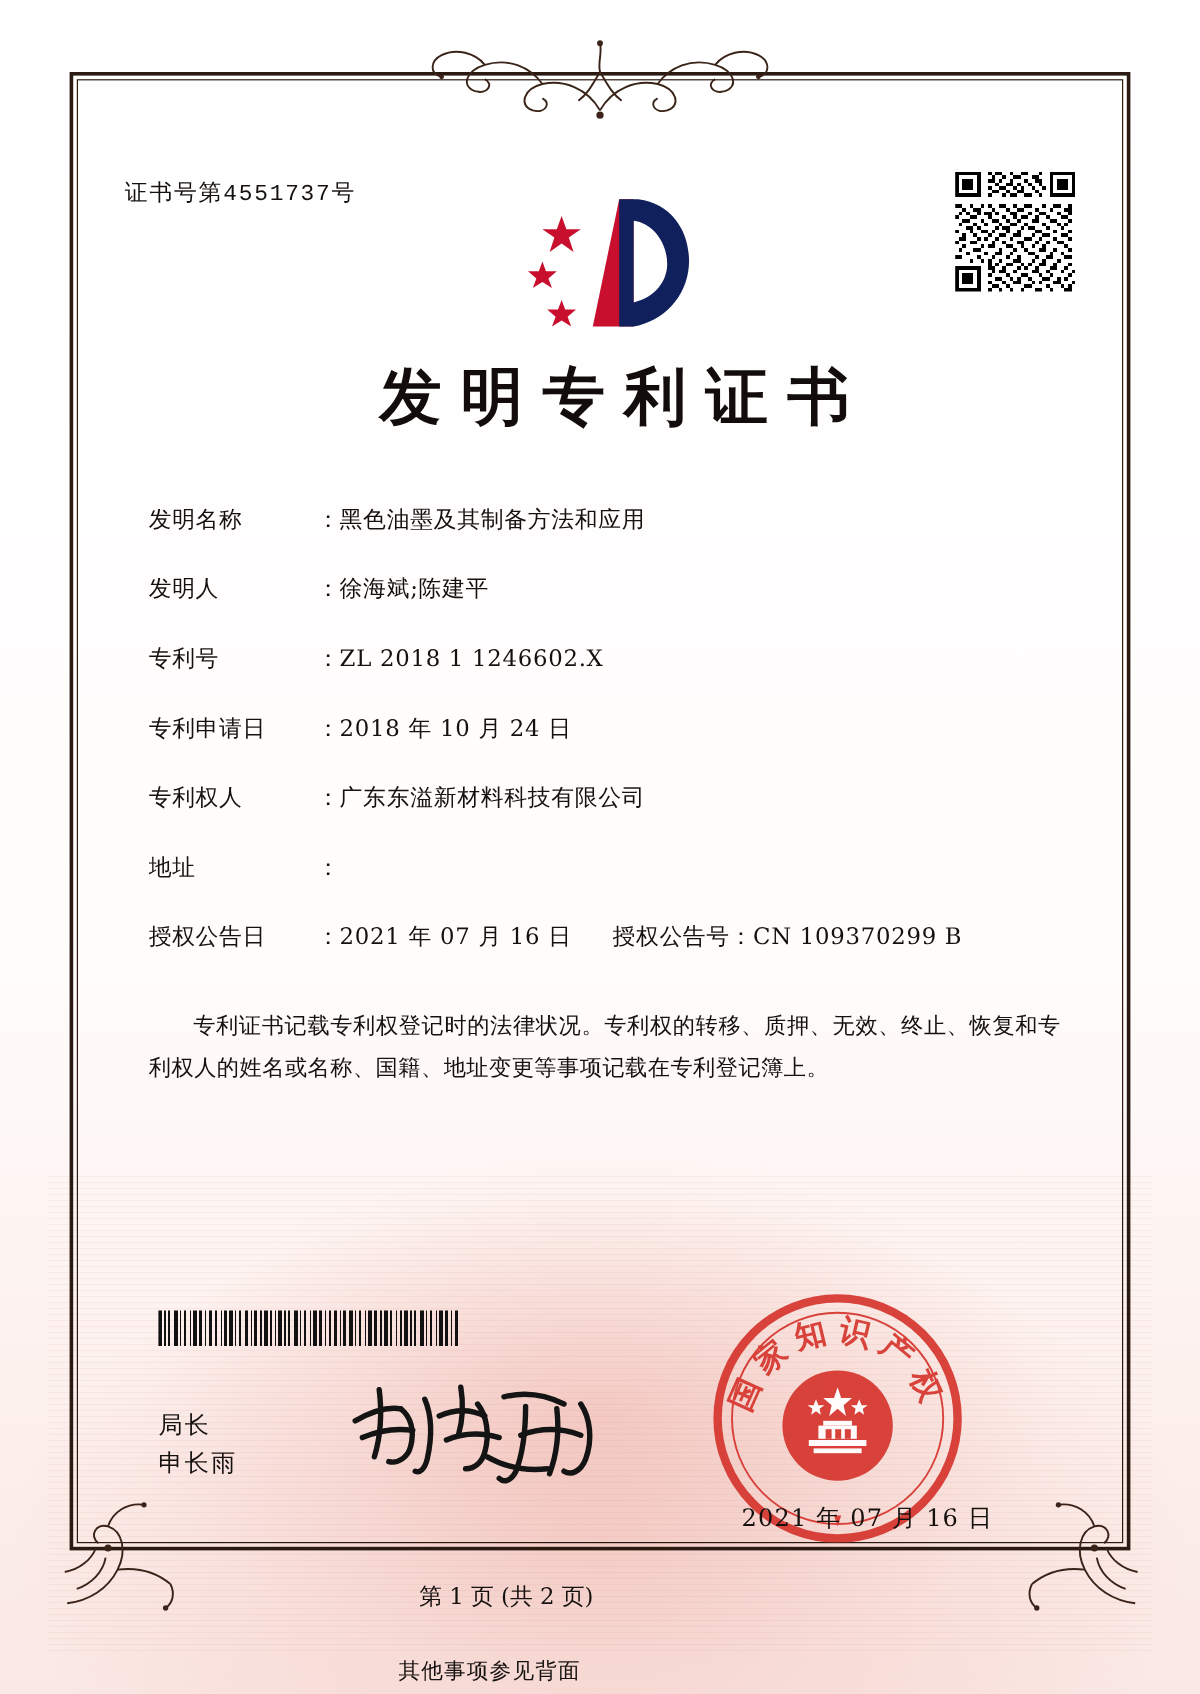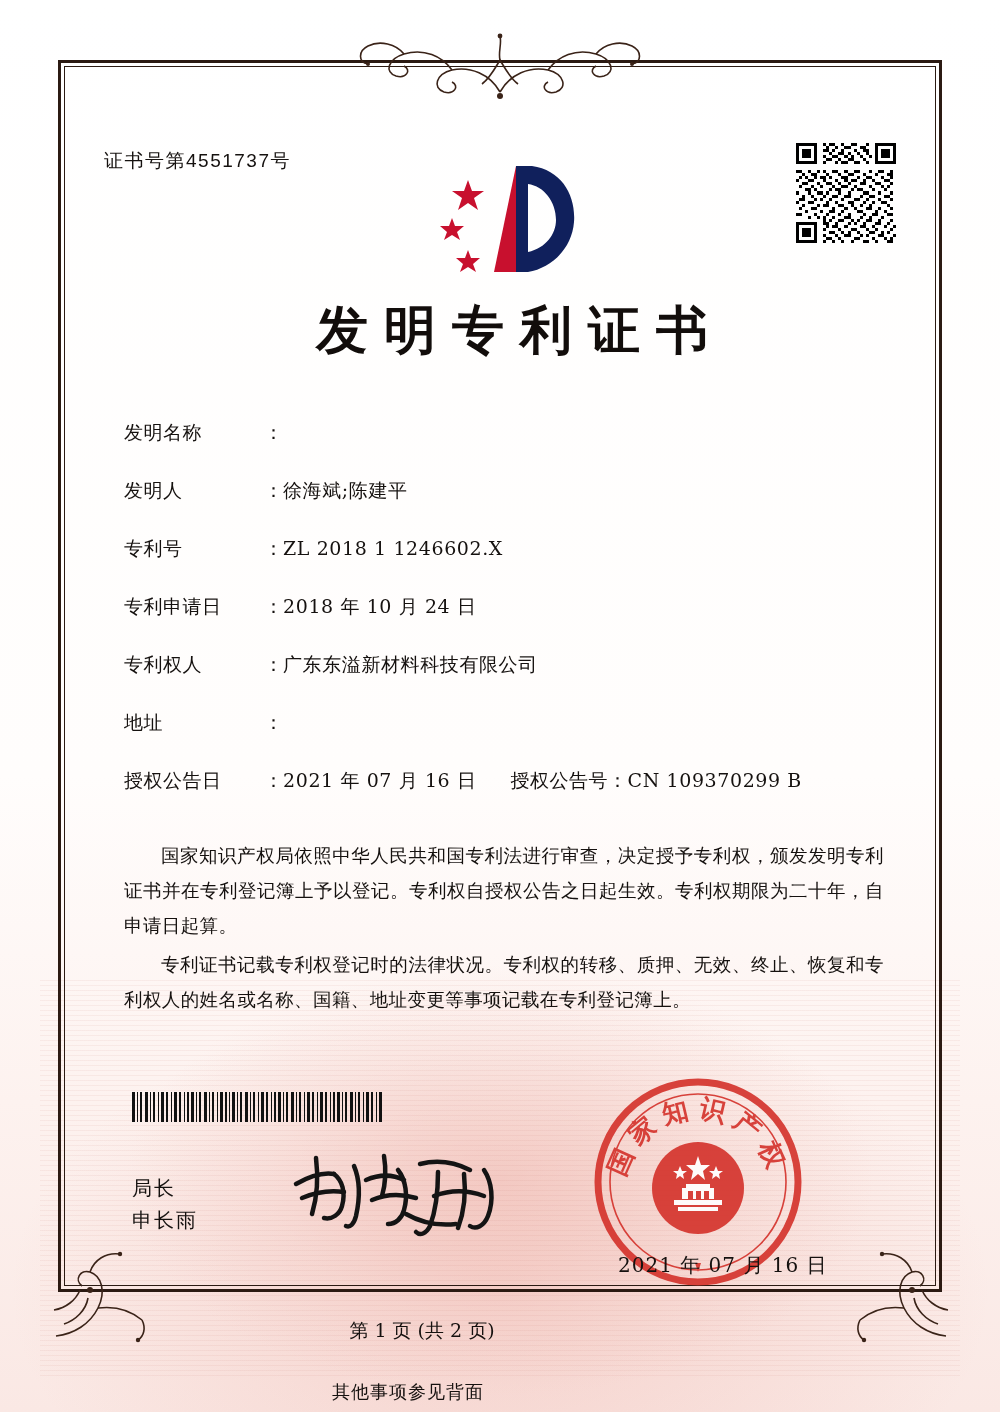--- a/index.html
+++ b/index.html
@@ -68,21 +68,21 @@
     width: 110px; height: 100px;
     color: #3a2318;
   }
   .corner-bl { left: 46px; top: 1246px; }
   .corner-br { left: 846px; top: 1246px; transform: scaleX(-1); }
 
   
   .cert-number {
     position: absolute;
     left: 104px; top: 148px;
-    font-family: Liberation Sans, sans-serif;
+    font-family: Liberation Mono, monospace;
     font-size: 19px;
     letter-spacing: 1.5px;
     color: #15110f;
   }
   .logo {
     position: absolute;
     left: 424px; top: 140px;
     width: 170px; height: 140px;
   }
   .qr {
@@ -526,20 +526,21 @@
     </g>
   </svg>
 
   <div class="title">发明专利证书</div>
 
   <div class="fields">
 
     <div class="field-row">
       <span class="field-label spread">发明名称</span>
       <span class="field-colon">：</span>
+      <span class="field-value">黑色油墨及其制备方法和应用</span>
     </div>
 
     <div class="field-row">
       <span class="field-label spread">发明人</span>
       <span class="field-colon">：</span>
       <span class="field-value">徐海斌;陈建平</span>
     </div>
 
     <div class="field-row">
       <span class="field-label spread">专利号</span>
@@ -567,21 +568,20 @@
     <div class="field-row dual">
       <span class="field-label">授权公告日</span>
       <span class="field-colon">：</span>
       <span class="field-value">2021 年 07 月 16 日</span>
       <span class="second-label">授权公告号：</span>
       <span class="field-value">CN 109370299 B</span>
     </div>
   </div>
 
   <div class="paras">
-    <p>国家知识产权局依照中华人民共和国专利法进行审查，决定授予专利权，颁发发明专利证书并在专利登记簿上予以登记。专利权自授权公告之日起生效。专利权期限为二十年，自申请日起算。</p>
     <p>专利证书记载专利权登记时的法律状况。专利权的转移、质押、无效、终止、恢复和专利权人的姓名或名称、国籍、地址变更等事项记载在专利登记簿上。</p>
   </div>
 
   <svg class="barcode" viewBox="0 0 254 30" shape-rendering="crispEdges">
     <rect width="254" height="30" fill="#fff" opacity="0"></rect>
     <g fill="#111">
       <rect x="0" y="0" width="3" height="30"></rect>
         <rect x="5" y="0" width="1" height="30"></rect>
         <rect x="8" y="0" width="2" height="30"></rect>
       <rect x="13" y="0" width="3" height="30"></rect>

